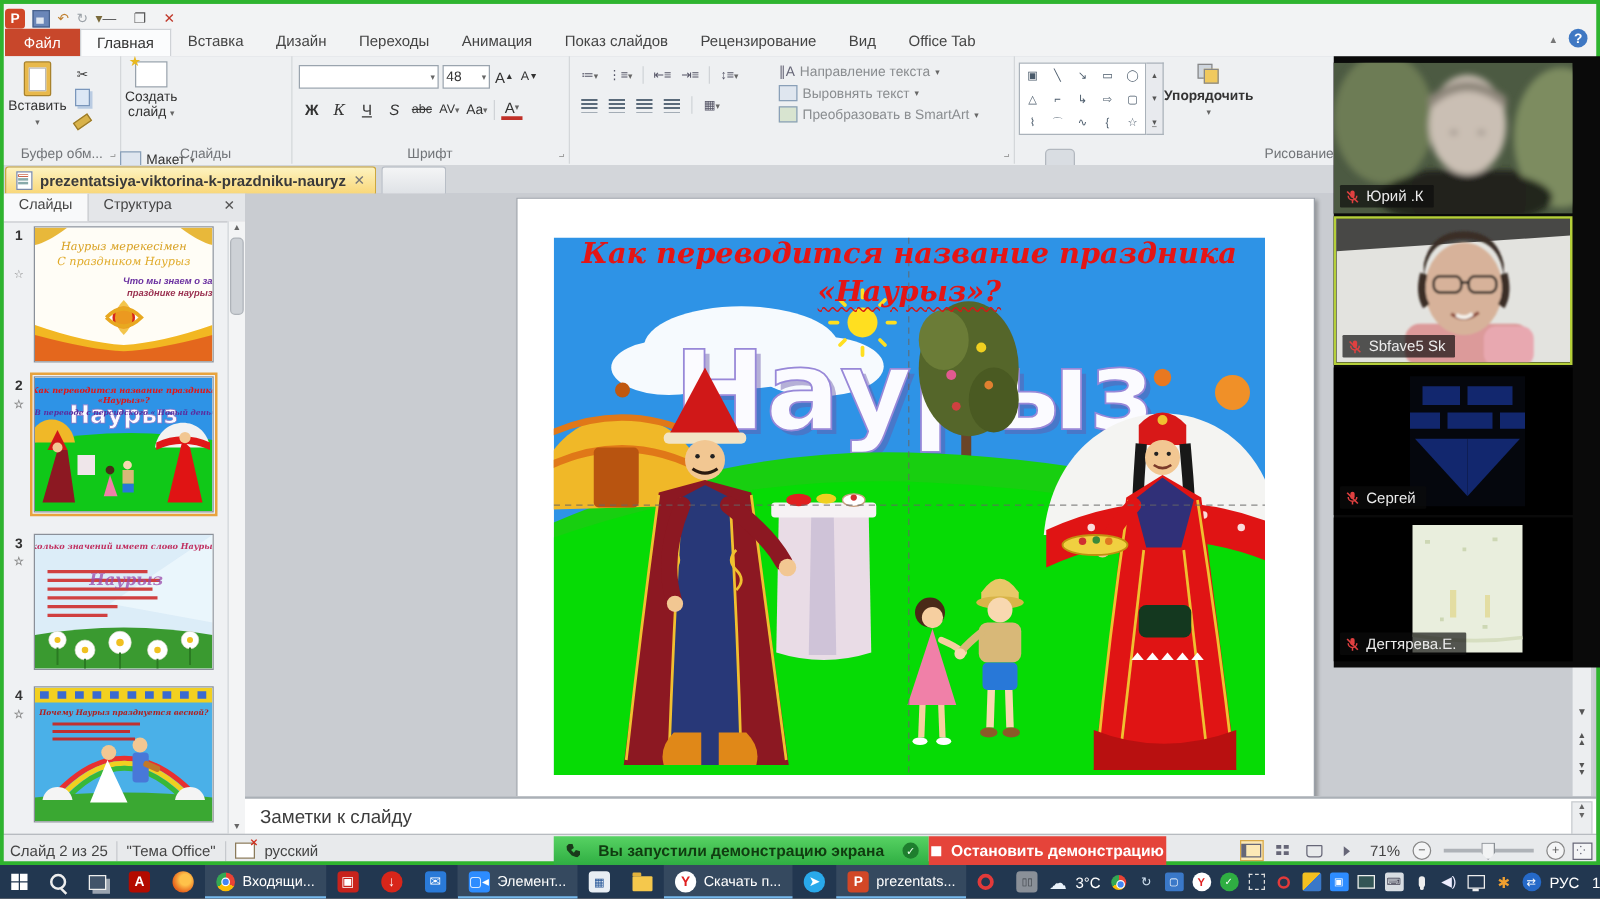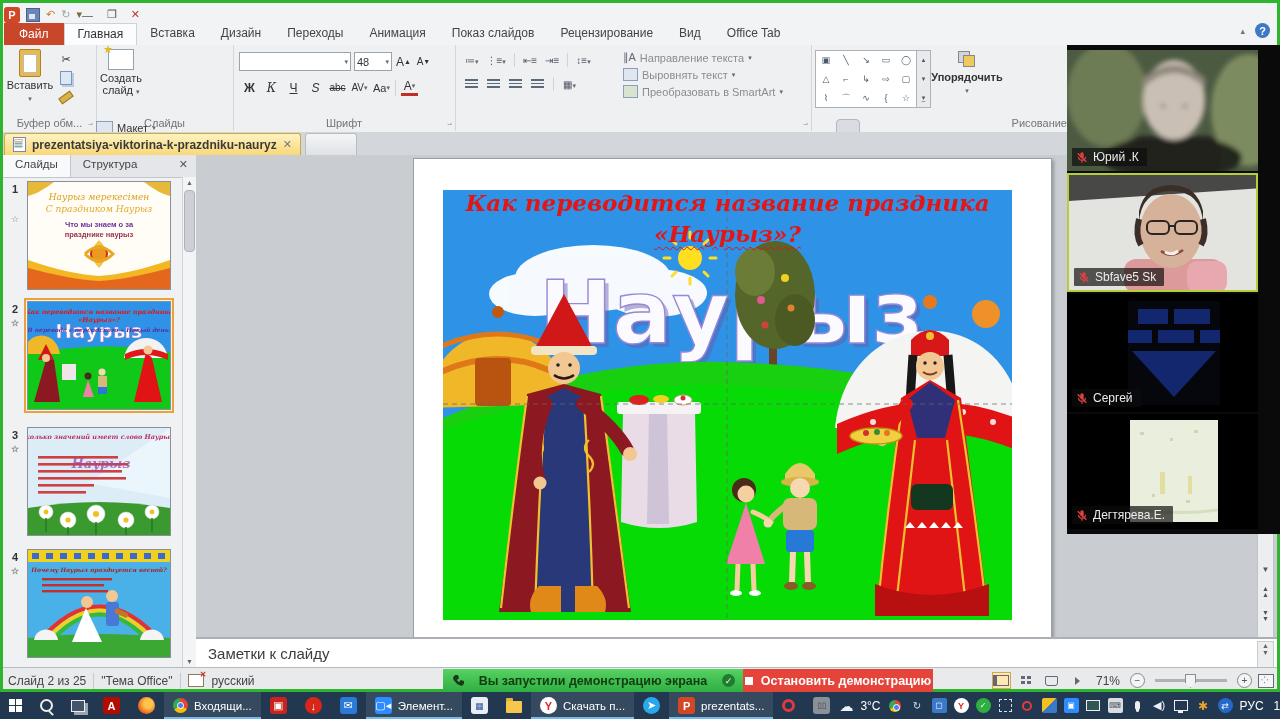--- a/index.html
+++ b/index.html
@@ -400,22 +400,22 @@
           <path d="M0,107 L0,78 Q40,92 71,94 Q102,92 142,78 L142,107 Z" fill="#f2b722"></path>
           <path d="M0,107 L0,86 Q45,98 71,99 Q97,98 142,86 L142,107 Z" fill="#d8261a" opacity=".55"></path>
           <path d="M0,0 L26,0 Q10,12 0,14 Z" fill="#e8b83a"></path>
           <path d="M142,0 L116,0 Q132,12 142,14 Z" fill="#e8b83a"></path>
           <text x="71" y="18" text-anchor="middle" font-size="9" font-style="italic" fill="#d8a020" font-family="DejaVu Serif,serif">Наурыз мерекесімен</text>
           <text x="71" y="30" text-anchor="middle" font-size="9" font-style="italic" fill="#e0aa28" font-family="DejaVu Serif,serif">С праздником Наурыз</text>
           <circle cx="71" cy="72" r="9" fill="#d8261a"></circle>
           <path d="M71,58 q14,14 0,28 q-14,-14 0,-28" fill="#f0b722" opacity=".8"></path>
           <path d="M57,72 q14,-14 28,0 q-14,14 -28,0" fill="none" stroke="#e8a820" stroke-width="3"></path>
         </svg>
-        <div style="position:absolute;margin-top:-72px;width:142px;text-align:center;
-             font-size:7.5px;font-weight:bold;color:#6a30a0;line-height:10px;">
+        <div style="position:absolute;margin-top:-72px;width:142px;text-align:right;
+             font-size:7.5px;font-weight:bold;font-style:italic;color:#6a30a0;line-height:10px;">
           <div>Что мы знаем о за</div>
           <div style="color:#9a3050">празднике  наурыз</div>
         </div>
       </div>
     </div>
     <div class="abs" style="left:8px;top:56px;">
         <span class="thumb-star">☆</span>
       </div>
 
     <div class="thumb-item" style="top:146px;">

